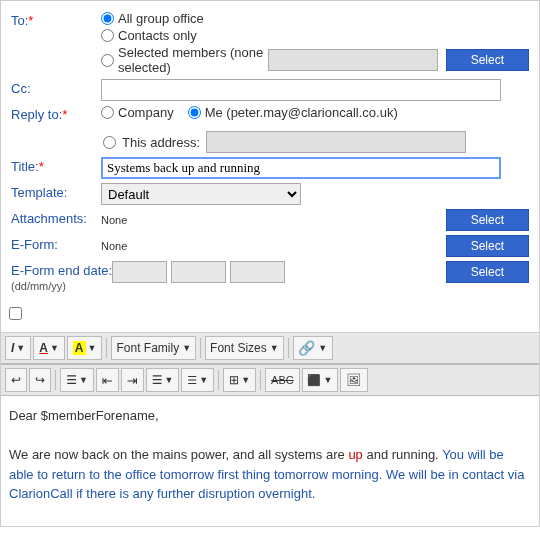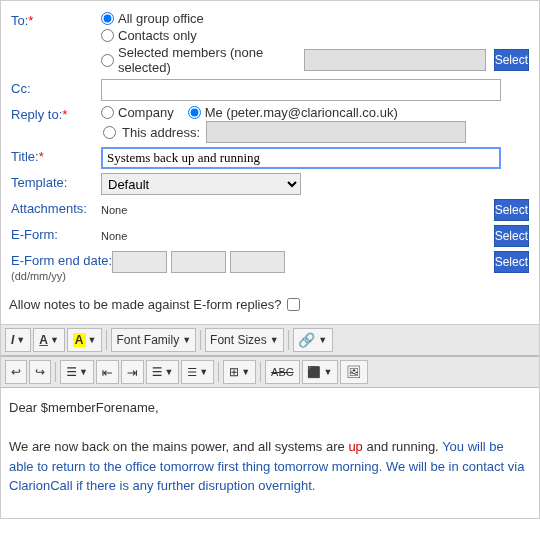--- a/index.html
+++ b/index.html
@@ -63,37 +63,37 @@
     .title-input {
       width: 400px;
     }
     .this-address-input {
       width: 260px;
     }
     .select-btn {
       background: #3366cc;
       color: #fff;
       border: 1px solid #2255aa;
-      padding: 2px 0;
+      padding: 2px 24px;
       font-size: 12px;
       cursor: pointer;
       height: 22px;
       margin-left: 4px;
     }
     .select-dropdown {
       height: 22px;
       font-size: 13px;
       border: 1px solid #aaa;
       padding: 0 2px;
       width: 200px;
     }
     .reply-to-row {
       display: flex;
       flex-direction: column;
-      gap: 1px;
+      gap: 11px;
     }
     .reply-top {
       display: flex;
       align-items: center;
       gap: 14px;
     }
     .reply-bottom {
       display: flex;
       align-items: center;
       gap: 6px;
@@ -306,21 +306,20 @@
           <input type="text" class="eform-date-input" value="" style="">
           <input type="text" class="eform-date-input" value="" style="">
         </div>
         <button class="select-btn">Select</button>
       </div>
     </div>
 
   </div>
 
   <div class="allow-notes-row">
-    <span>Allow notes to be made against E-form replies?</span>
     <input type="checkbox" style="">
   </div>
 
 </div>
 
 <div class="editor-area">
 
   <div class="toolbar">
     <div style="display:flex; align-items:center; gap:2px; width:100%;">
 

